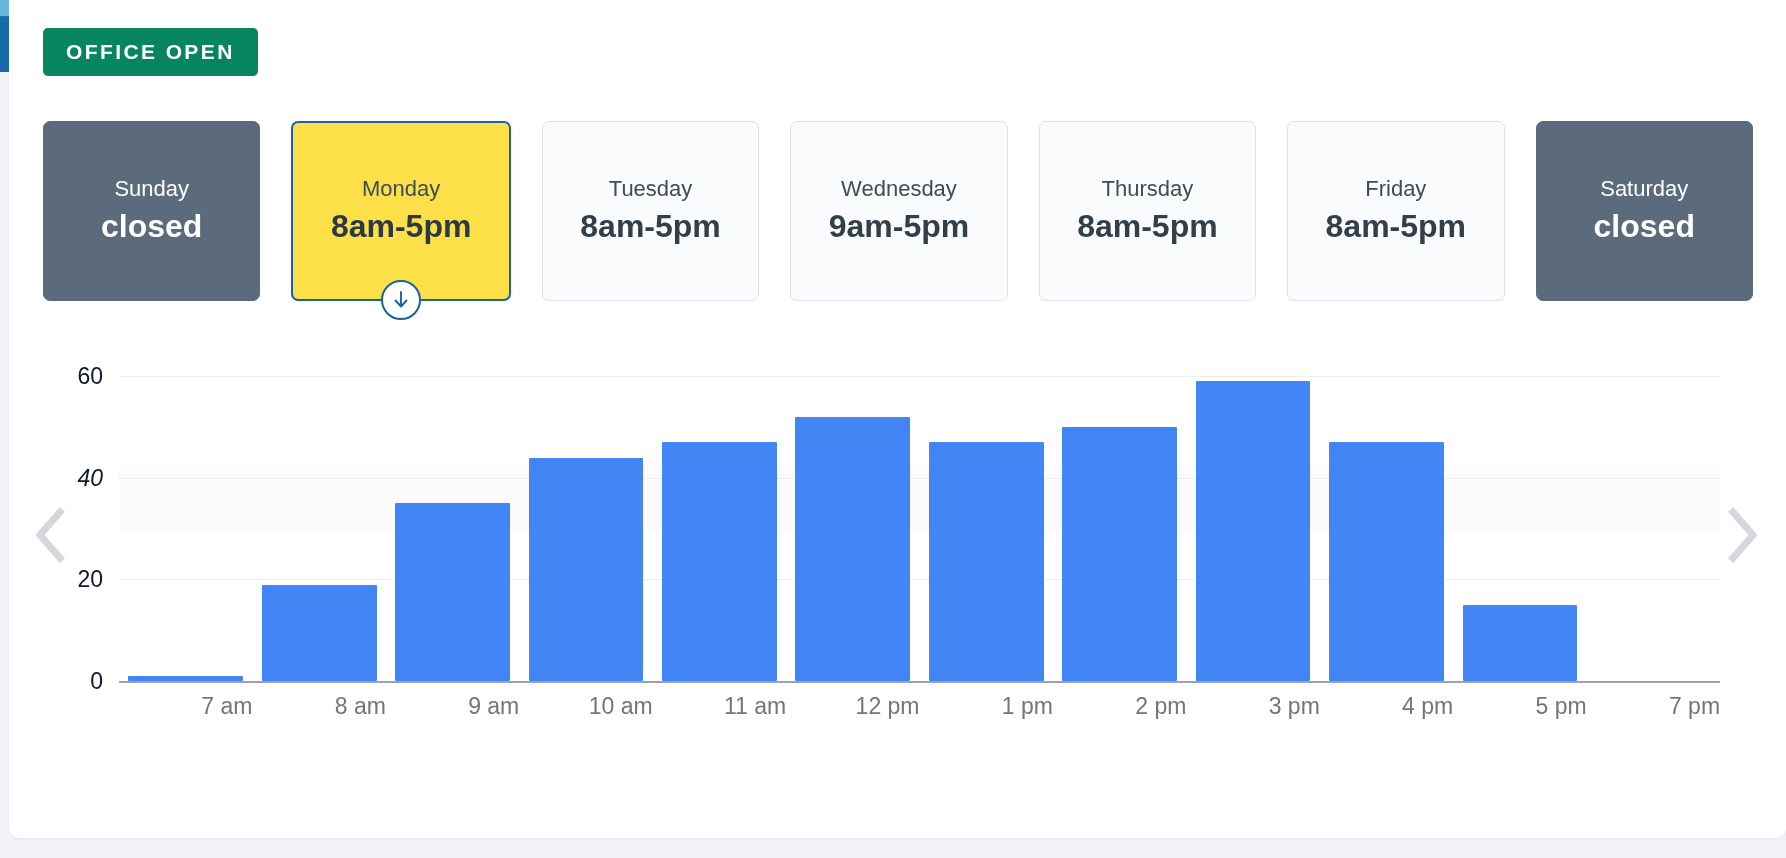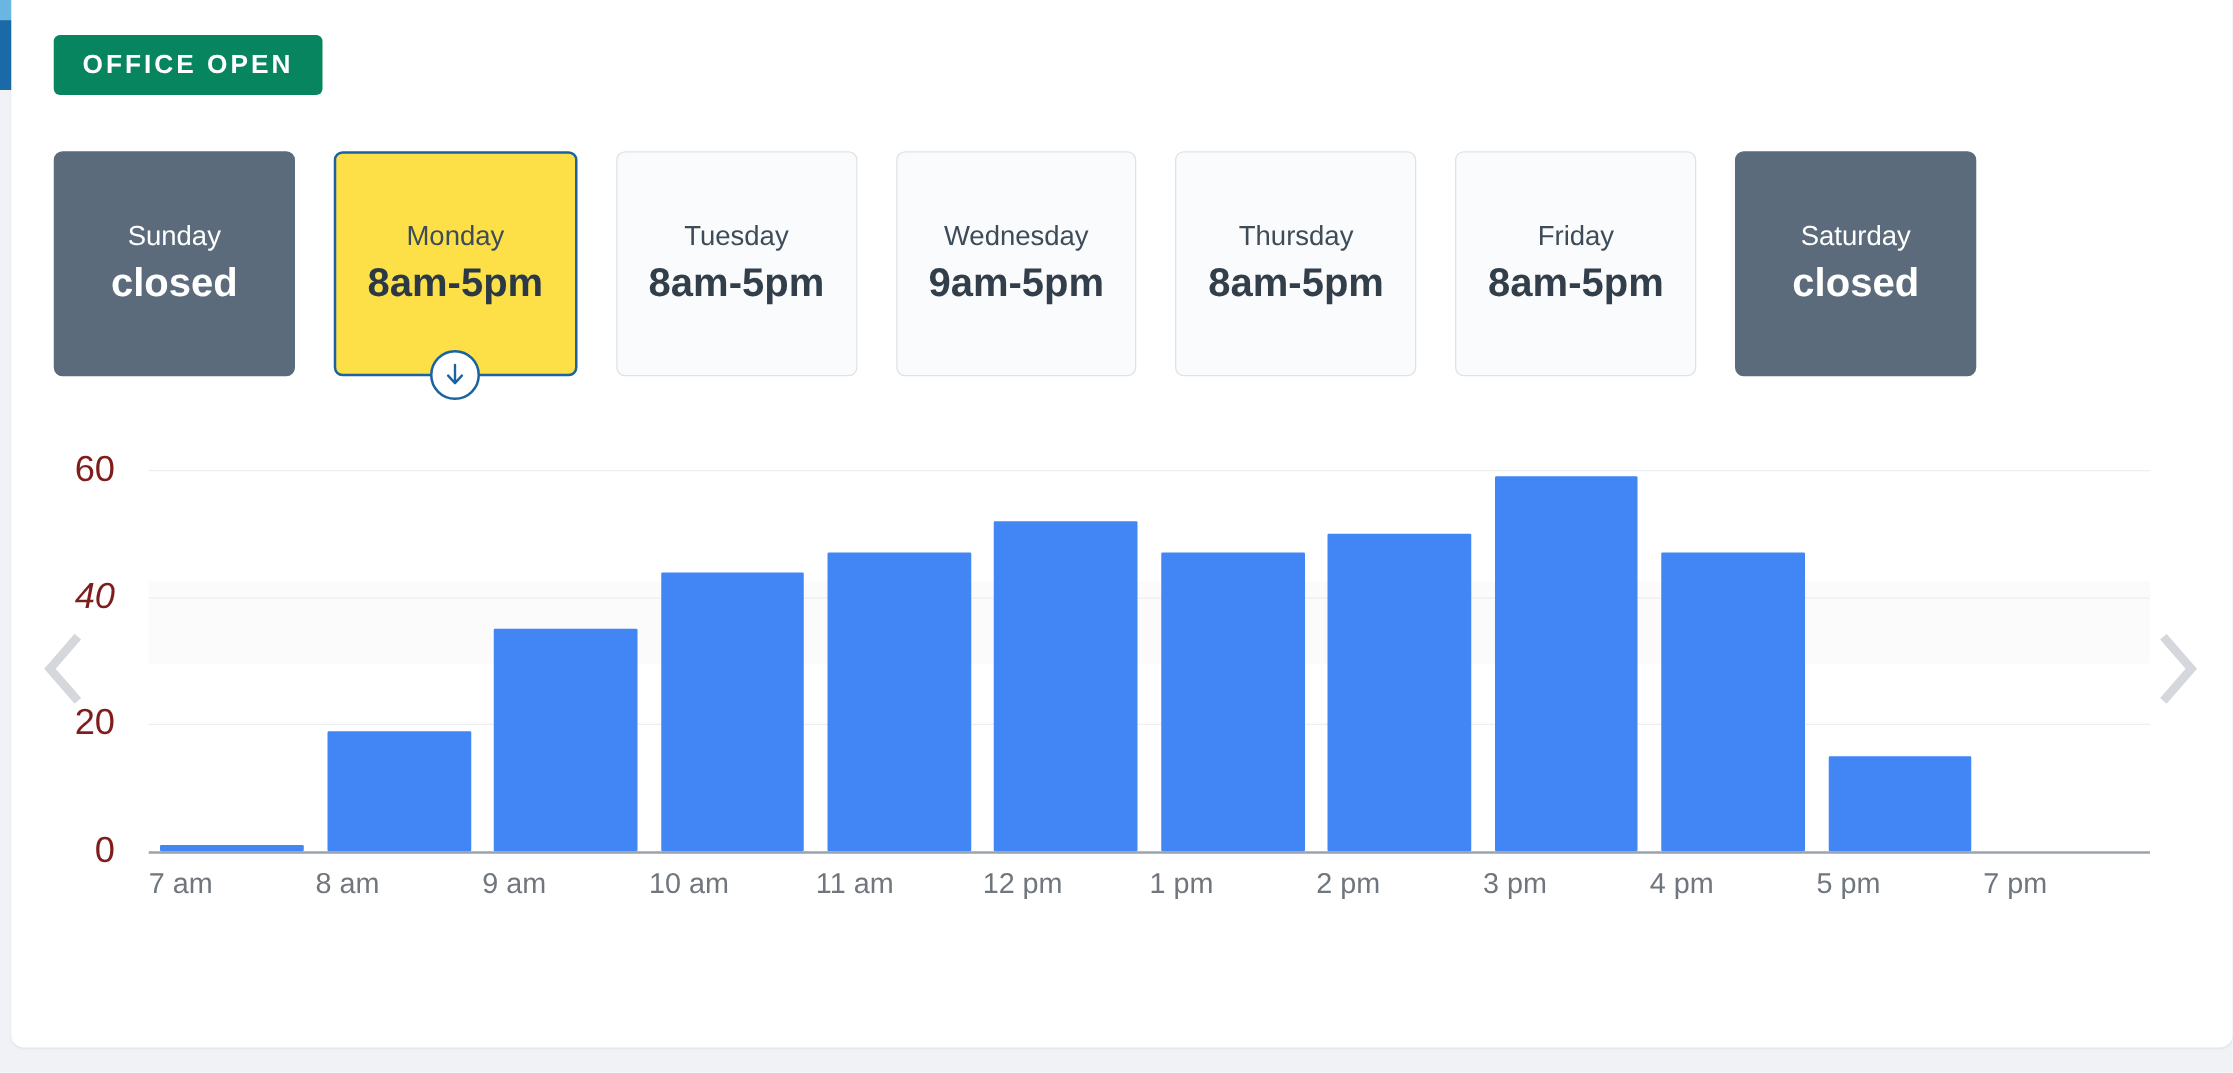--- a/index.html
+++ b/index.html
@@ -51,21 +51,21 @@
     font-weight: bold;
     letter-spacing: 2.4px;
     white-space: nowrap;
   }
 
   
   #day-strip {
     position: absolute;
     left: 34px;
     top: 121px;
-    width: 1538px;
+    width: 1710px;
     height: 180px;
     display: flex;
     gap: 31px;
   }
 
   .day-card {
     flex: 1 1 0;
     border-radius: 7px;
     display: flex;
     flex-direction: column;
@@ -164,24 +164,24 @@
     left: 0;
     right: 0;
     height: 1px;
     background: #eceef0;
   }
   .gridline.baseline { background: #9aa3ab; height: 2px; }
 
   .ytick {
     position: absolute;
     right: 100%;
-    margin-right: 27px;
+    margin-right: 16px;
     transform: translateY(-50%);
-    font-size: 29px;
-    color: #7f1d1d;
+    font-size: 23px;
+    color: #0f172a;
     white-space: nowrap;
   }
 
   #bars {
     position: absolute;
     left: 0;
     right: 0;
     bottom: 0;
     height: 320px;
     display: flex;
@@ -203,21 +203,21 @@
 
   #xlabels {
     position: absolute;
     left: 110px;
     right: 66px;
     top: 338px;
     display: flex;
   }
   .xlabel {
     flex: 1 1 0;
-    text-align: left;
+    text-align: right;
     font-size: 23px;
     color: #70767d;
     white-space: nowrap;
   }
 
   
   #chart-band {
     position: absolute;
     left: 0;
     right: 0;

